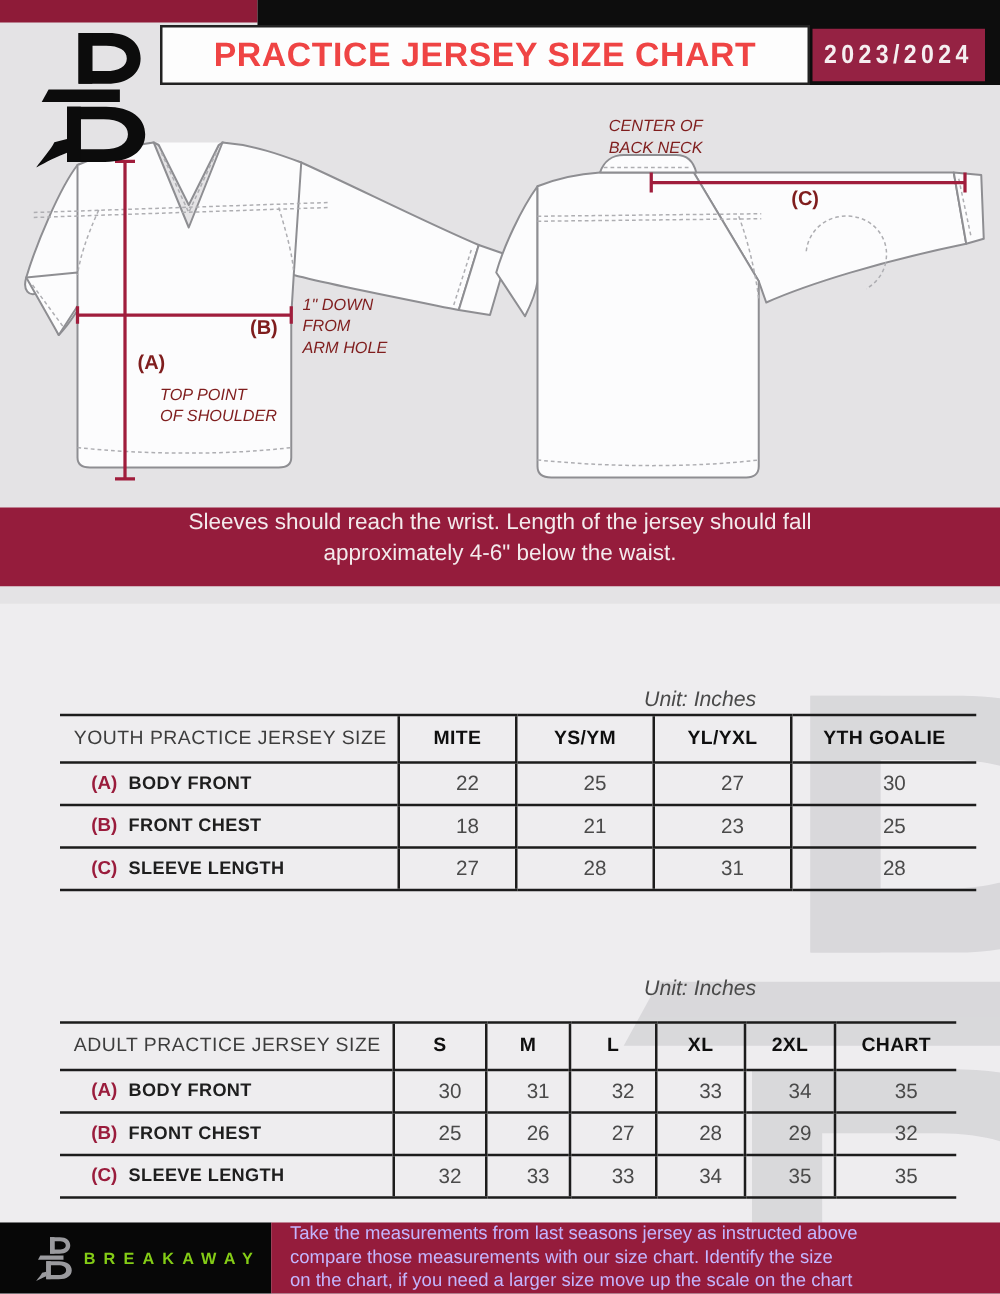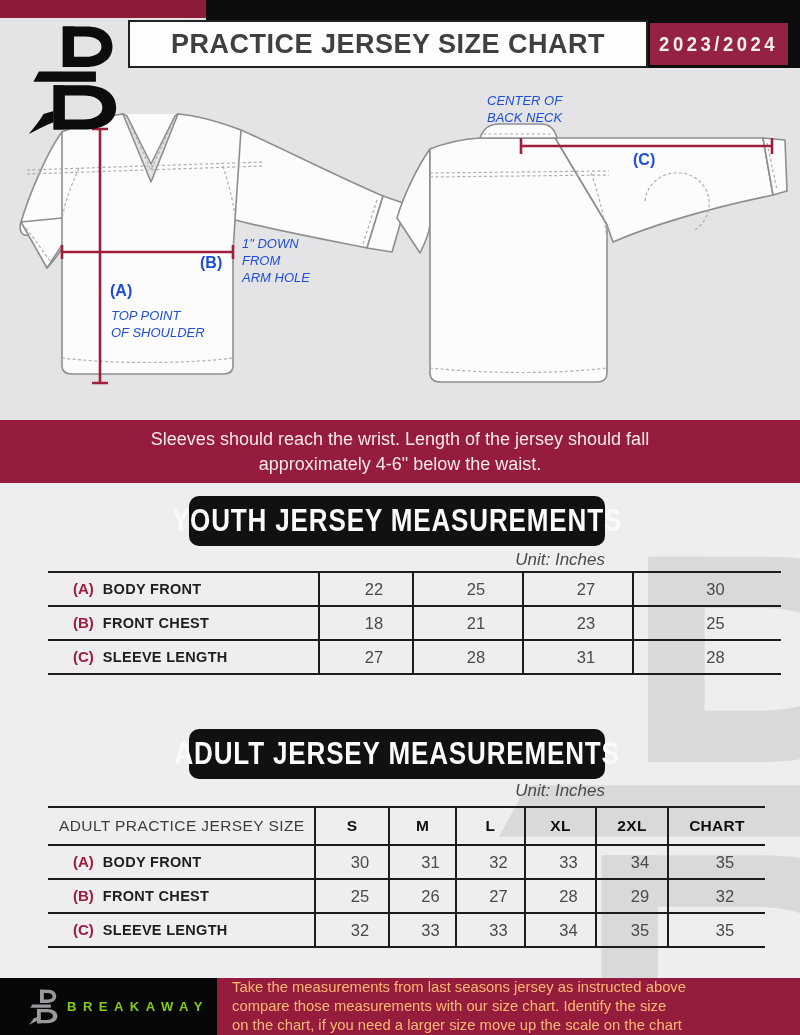--- a/index.html
+++ b/index.html
@@ -9,37 +9,37 @@
     background: #e4e3e5; font-family: "Liberation Sans", sans-serif;
     margin: 0 auto;
   }
   
   .hdr-maroon-strip { position:absolute; left:0; top:0; width:206px; height:18px; background:#8e1b38; }
   .hdr-black-bg { position:absolute; left:206px; top:0; width:594px; height:68px; background:#0d0d0d; }
   .title-box {
     position:absolute; left:128px; top:20px; width:520px; height:48px;
     background:#fdfdfd; border:2px solid #222; display:flex; align-items:center; justify-content:center;
   }
-  .title-box span { font-size:27px; font-weight:800; letter-spacing:.5px; color:#404040; white-space:nowrap; }
+  .title-box span { font-size:27px; font-weight:800; letter-spacing:.5px; color:#ef4444; white-space:nowrap; }
   .season-box {
     position:absolute; left:650px; top:23px; width:138px; height:42px;
     background:#952243; display:flex; align-items:center; justify-content:center;
   }
   .season-box span { display:inline-block; transform:scaleX(.88); color:#f5eef0; font-size:21px; font-weight:700; letter-spacing:4px; white-space:nowrap; }
   .logo-main { position:absolute; left:26px; top:22px; width:92px; height:112px; z-index:6; }
   
   .diagrams { position:absolute; left:0; top:68px; width:800px; height:352px; }
   .jersey-svg { position:absolute; }
-  .annot { position:absolute; color:#1d4ed8; }
+  .annot { position:absolute; color:#7f1d1d; }
   .annot.note { font-style:italic; font-size:13px; line-height:17px; white-space:pre-line; font-weight:500; }
   .annot.key { font-weight:800; font-size:16px; }
   
   .banner {
-    position:absolute; left:0; top:420px; width:800px; height:63px; background:#951c3c;
-    display:flex; flex-direction:column; align-items:center; justify-content:center; gap:3px;
+    position:absolute; left:0; top:406px; width:800px; height:63px; background:#951c3c;
+    display:flex; flex-direction:column; align-items:center; gap:3px;
   }
   .banner div { color:#f3eaec; font-size:18px; line-height:22px; }
   
   .tables { position:absolute; left:0; top:483px; width:800px; height:495px; background:#eeedef; overflow:hidden; }
   .watermark { position:absolute; right:-175px; top:55px; width:560px; height:560px; opacity:.16; }
   .pill {
     position:absolute; left:189px; width:416px; height:50px; background:#111;
     border-radius:10px; display:flex; align-items:center; justify-content:center;
   }
   .pill span { display:inline-block; transform:scaleX(.84); color:#fafafa; font-size:31px; font-weight:700; letter-spacing:1px; white-space:nowrap; }
@@ -57,21 +57,21 @@
   .row-lbl { color:#1e1e1e; font-weight:600; font-size:14.5px; letter-spacing:.3px; margin-left:9px; }
   .cell-val { color:#4a4a4a; font-size:16.5px;padding-left:16px; }
   
   .footer-black { position:absolute; left:0; top:978px; width:217px; height:57px; background:#070707; display:flex; align-items:center; }
   .footer-logo { width:30px; height:37px; margin-left:28px; }
   .brand { color:#84cc16; font-size:13px; font-weight:700; letter-spacing:6.5px; margin-left:9px; white-space:nowrap; }
   .footer-maroon {
     position:absolute; left:217px; top:978px; width:583px; height:57px; background:#951c3c;
     display:flex; align-items:center;
   }
-  .footer-maroon div { color:#fdba74; font-size:14.8px; line-height:19px; white-space:pre-line; padding-left:15px; }
+  .footer-maroon div { color:#c4b5fd; font-size:14.8px; line-height:19px; white-space:pre-line; padding-left:15px; }
   .jline { stroke:#8e8e92; stroke-width:1.6; fill:#fcfcfd; stroke-linejoin:round; }
   .jdash { stroke:#aeaeb2; stroke-width:1.2; fill:none; stroke-dasharray:3,2.4; }
   .mline { stroke:#a01d3c; stroke-width:2.6; fill:none; }
 </style>
 </head>
 <body>
 
 <div class="page">
 
   <header>
@@ -151,21 +151,21 @@
       <path class="jdash" d="M372,38 L382,85"></path>
 
       <path class="mline" d="M126,41 L377,41 M126,33 L126,49 M377,33 L377,49"></path>
     </svg>
 
     <div class="annot key" style="left:200px; top:186px;">(B)</div>
     <div class="annot note" style="left:242px; top:167px;">1" DOWN
 FROM
 ARM HOLE</div>
     <div class="annot key" style="left:110px; top:214px;">(A)</div>
-    <div class="annot note" style="left:111px; top:239px;">TOP POINT
+    <div class="annot note" style="left:128px; top:239px;">TOP POINT
 OF SHOULDER</div>
     <div class="annot note" style="left:487px; top:24px;">CENTER OF
 BACK NECK</div>
     <div class="annot key" style="left:633px; top:83px;">(C)</div>
   </section>
 
   <section class="banner">
     <div>Sleeves should reach the wrist. Length of the jersey should fall</div>
     <div>approximately 4-6" below the waist.</div>
   </section>
@@ -174,34 +174,38 @@
     <svg class="watermark" viewBox="0 0 100 120">
       <g fill="#6f6f78" fill-rule="evenodd">
         <path d="M40,4 L66,4 C84,4 94,13 94,26 C94,39 83,48 65,48 L40,48 Z M52,15 L64,15 C75,15 82,19 82,26 C82,33 75,37 64,37 L52,37 Z"></path>
         <rect x="40" y="4" width="12" height="44"></rect>
         <path d="M14,53 L76,53 L76,64 L8,64 Z"></path>
         <path d="M30,68 L64,68 C86,68 98,78 98,92 C98,107 85,116 63,116 L30,116 Z M42,79 L62,79 C75,79 83,84 83,92 C83,100 75,105 62,105 L42,105 Z"></path>
         <rect x="30" y="68" width="12" height="48"></rect>
       </g>
     </svg>
 
-    <div class="pill" style="top:13px;">
-      <span>YOUTH JERSEY MEASUREMENTS</span>
-    </div>
     <div class="unit" style="top:67px;">Unit: Inches</div>
 
     <table class="size-table" style="left:48px; top:88px; width:733px;">
       <colgroup>
           <col style="width:271px">
           <col style="width:94px">
           <col style="width:110px">
           <col style="width:110px">
           <col style="width:148px">
         </colgroup>
       <tbody>
+          <tr class="hd">
+        <td class="lbl lbl-hd">YOUTH PRACTICE JERSEY SIZE</td>
+        <td class="val col-hd">MITE</td>
+        <td class="val col-hd">YS/YM</td>
+        <td class="val col-hd">YL/YXL</td>
+        <td class="val col-hd">YTH GOALIE</td>
+      </tr>
       <tr class="dr">
         <td class="lbl"><span class="row-key">(A)</span><span class="row-lbl">BODY FRONT</span></td>
         <td class="val cell-val">22</td>
         <td class="val cell-val">25</td>
         <td class="val cell-val">27</td>
         <td class="val cell-val">30</td>
       </tr>
       <tr class="dr">
         <td class="lbl"><span class="row-key">(B)</span><span class="row-lbl">FRONT CHEST</span></td>
         <td class="val cell-val">18</td>
@@ -212,26 +216,23 @@
       <tr class="dr">
         <td class="lbl"><span class="row-key">(C)</span><span class="row-lbl">SLEEVE LENGTH</span></td>
         <td class="val cell-val">27</td>
         <td class="val cell-val">28</td>
         <td class="val cell-val">31</td>
         <td class="val cell-val">28</td>
       </tr>
     </tbody>
       </table>
 
-    <div class="pill" style="top:246px;">
-      <span>ADULT JERSEY MEASUREMENTS</span>
-    </div>
     <div class="unit" style="top:298px;">Unit: Inches</div>
 
-    <table class="size-table" style="left:48px; top:323px; width:717px;">
+    <table class="size-table" style="left:48px; top:334px; width:717px;">
       <colgroup>
           <col style="width:267px">
           <col style="width:74px">
           <col style="width:67px">
           <col style="width:69px">
           <col style="width:71px">
           <col style="width:72px">
           <col style="width:97px">
         </colgroup>
       <tbody>

